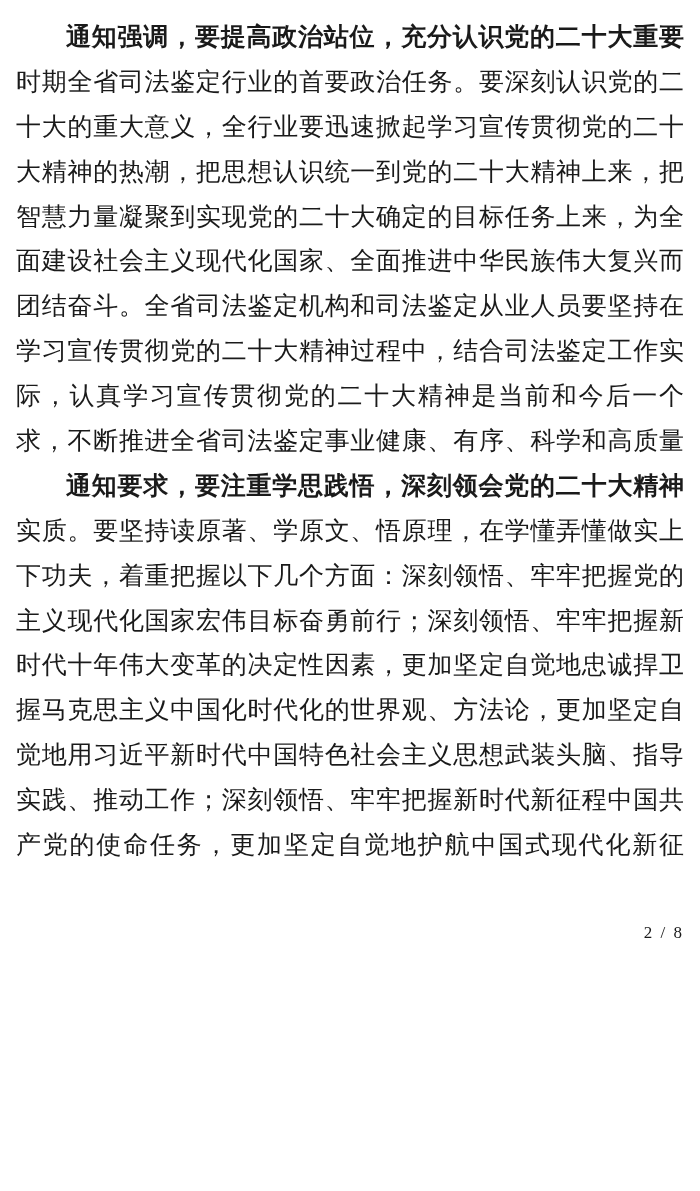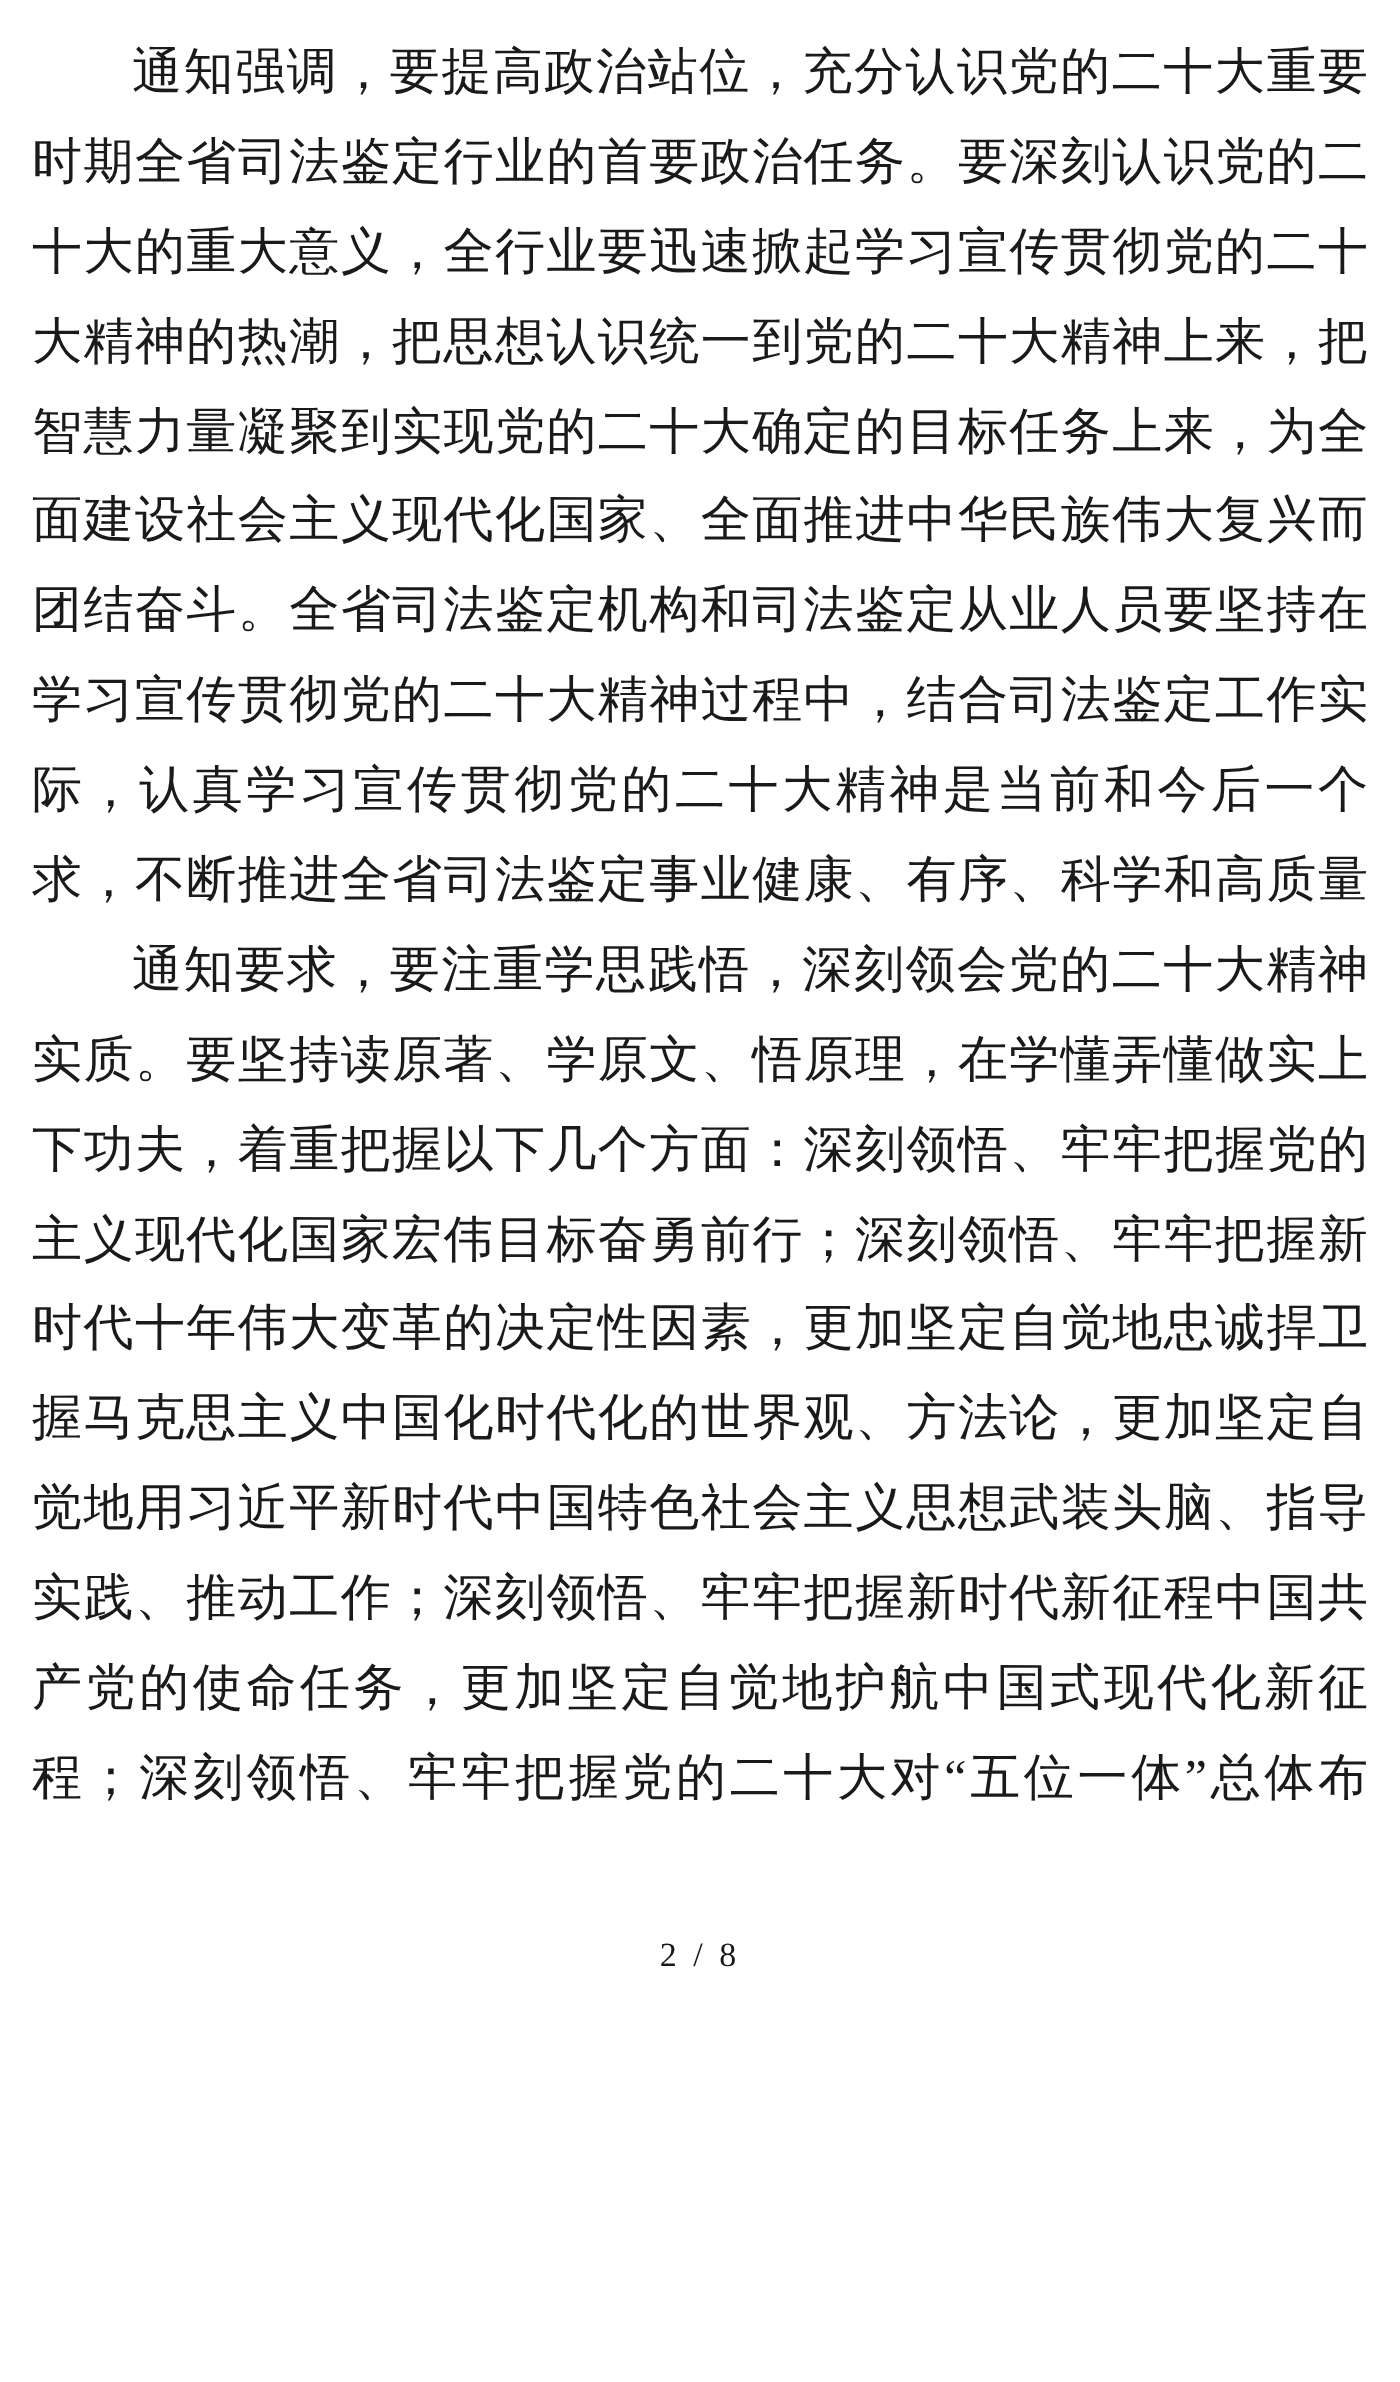--- a/index.html
+++ b/index.html
@@ -31,27 +31,28 @@
     overflow: hidden;
     text-align: justify;
     text-align-last: justify;
     text-justify: inter-character;
     word-break: break-all;
     white-space: nowrap;
     color: #1a1a1a;
   }
   .line.indent {
     text-indent: 2em;
+    font-weight: bold;
   }
   .line.flush-left {
     text-align-last: left;
   }
   .footer {
     margin-top: 55px;
-    text-align: center;
+    text-align: right;
     font-size: 17px;
     letter-spacing: 2px;
     color: #1a1a1a;
   }
 </style>
 </head>
 <body>
 
 <div class="page">
 
@@ -71,18 +72,17 @@
   <div class="paragraph">
     <div class="line indent">通知要求，要注重学思践悟，深刻领会党的二十大精神</div>
     <div class="line">实质。要坚持读原著、学原文、悟原理，在学懂弄懂做实上</div>
     <div class="line">下功夫，着重把握以下几个方面：深刻领悟、牢牢把握党的</div>
     <div class="line">主义现代化国家宏伟目标奋勇前行；深刻领悟、牢牢把握新</div>
     <div class="line">时代十年伟大变革的决定性因素，更加坚定自觉地忠诚捍卫</div>
     <div class="line">握马克思主义中国化时代化的世界观、方法论，更加坚定自</div>
     <div class="line">觉地用习近平新时代中国特色社会主义思想武装头脑、指导</div>
     <div class="line">实践、推动工作；深刻领悟、牢牢把握新时代新征程中国共</div>
     <div class="line">产党的使命任务，更加坚定自觉地护航中国式现代化新征</div>
-    <div class="line">程；深刻领悟、牢牢把握党的二十大对“五位一体”总体布</div>
   </div>
 
   <div class="footer">2 / 8</div>
 
 </div>
 
 </body></html>

